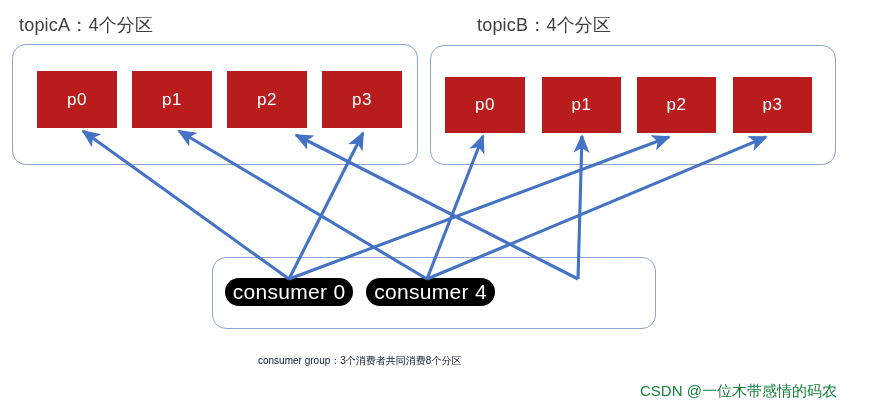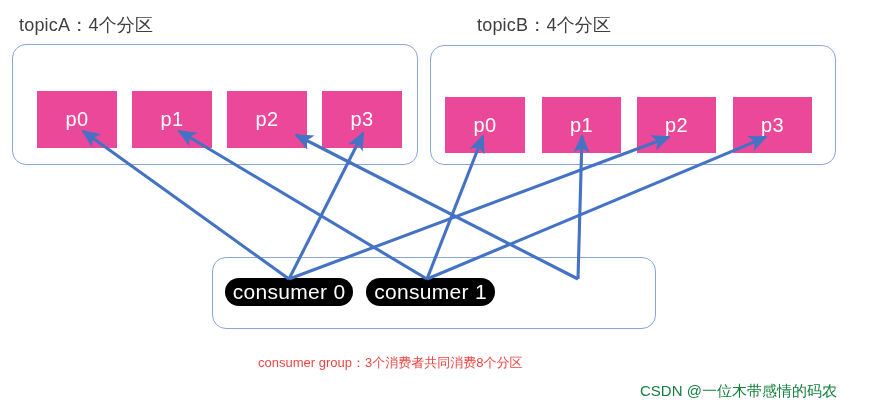--- a/index.html
+++ b/index.html
@@ -20,29 +20,28 @@
   }
   .topic-box{
     position:absolute;
     border:1.3px solid #8aa7d4;
     border-radius:14px;
     background:transparent;
     box-sizing:border-box;
   }
   .partition{
     position:absolute;
-    background:#ec4899;
+    background:#b91c1c;
     color:#ffffff;
-    font-size:20px;
+    font-size:17px;
     display:flex;
     align-items:center;
     justify-content:center;
     box-sizing:border-box;
     letter-spacing:0.5px;
-    margin-top:20px;
   }
   .group-box{
     position:absolute;
     border:1.3px solid #8aa7d4;
     border-radius:14px;
     box-sizing:border-box;
     background:transparent;
   }
   .consumer{
     position:absolute;
@@ -51,22 +50,22 @@
     border-radius:15px;
     font-size:21px;
     display:flex;
     align-items:center;
     justify-content:center;
     box-sizing:border-box;
     letter-spacing:0.3px;
   }
   .caption{
     position:absolute;
-    font-size:13px;
-    color:#ef4444;
+    font-size:10px;
+    color:#0f172a;
     white-space:nowrap;
   }
   .watermark{
     position:absolute;
     font-size:15px;
     color:#15803d;
     white-space:nowrap;
   }
   #edges{position:absolute;left:0;top:0;width:877px;height:409px;pointer-events:none;}
 </style>
@@ -89,21 +88,21 @@
   <div class="topic-box" style="left:430px;top:45px;width:406px;height:120px;"></div>
 
   <div class="partition" style="left:445px;top:77px;width:80px;height:56px;">p0</div>
   <div class="partition" style="left:542px;top:77px;width:79px;height:56px;">p1</div>
   <div class="partition" style="left:637px;top:77px;width:79px;height:56px;">p2</div>
   <div class="partition" style="left:733px;top:77px;width:79px;height:56px;">p3</div>
 
   <div class="group-box" style="left:212px;top:257px;width:444px;height:72px;"></div>
 
   <div class="consumer" style="left:225px;top:278px;width:128px;height:28px;">consumer 0</div>
-  <div class="consumer" style="left:366px;top:278px;width:129px;height:28px;">consumer 1</div>
+  <div class="consumer" style="left:366px;top:278px;width:129px;height:28px;">consumer 4</div>
 
   <div class="caption" style="left:258px;top:354px;">consumer group：3个消费者共同消费8个分区</div>
 
   <div class="watermark" style="left:640px;top:382px;">CSDN @一位木带感情的码农</div>
 
   <svg id="edges" viewBox="0 0 877 409" xmlns="http://www.w3.org/2000/svg">
     <defs>
       <marker id="ah" markerWidth="7" markerHeight="7" refX="5.4" refY="3" orient="auto" markerUnits="strokeWidth">
         <path d="M0,0.4 L6,3 L0,5.6 L1.5,3 Z" fill="#4472C4"></path>
       </marker>

